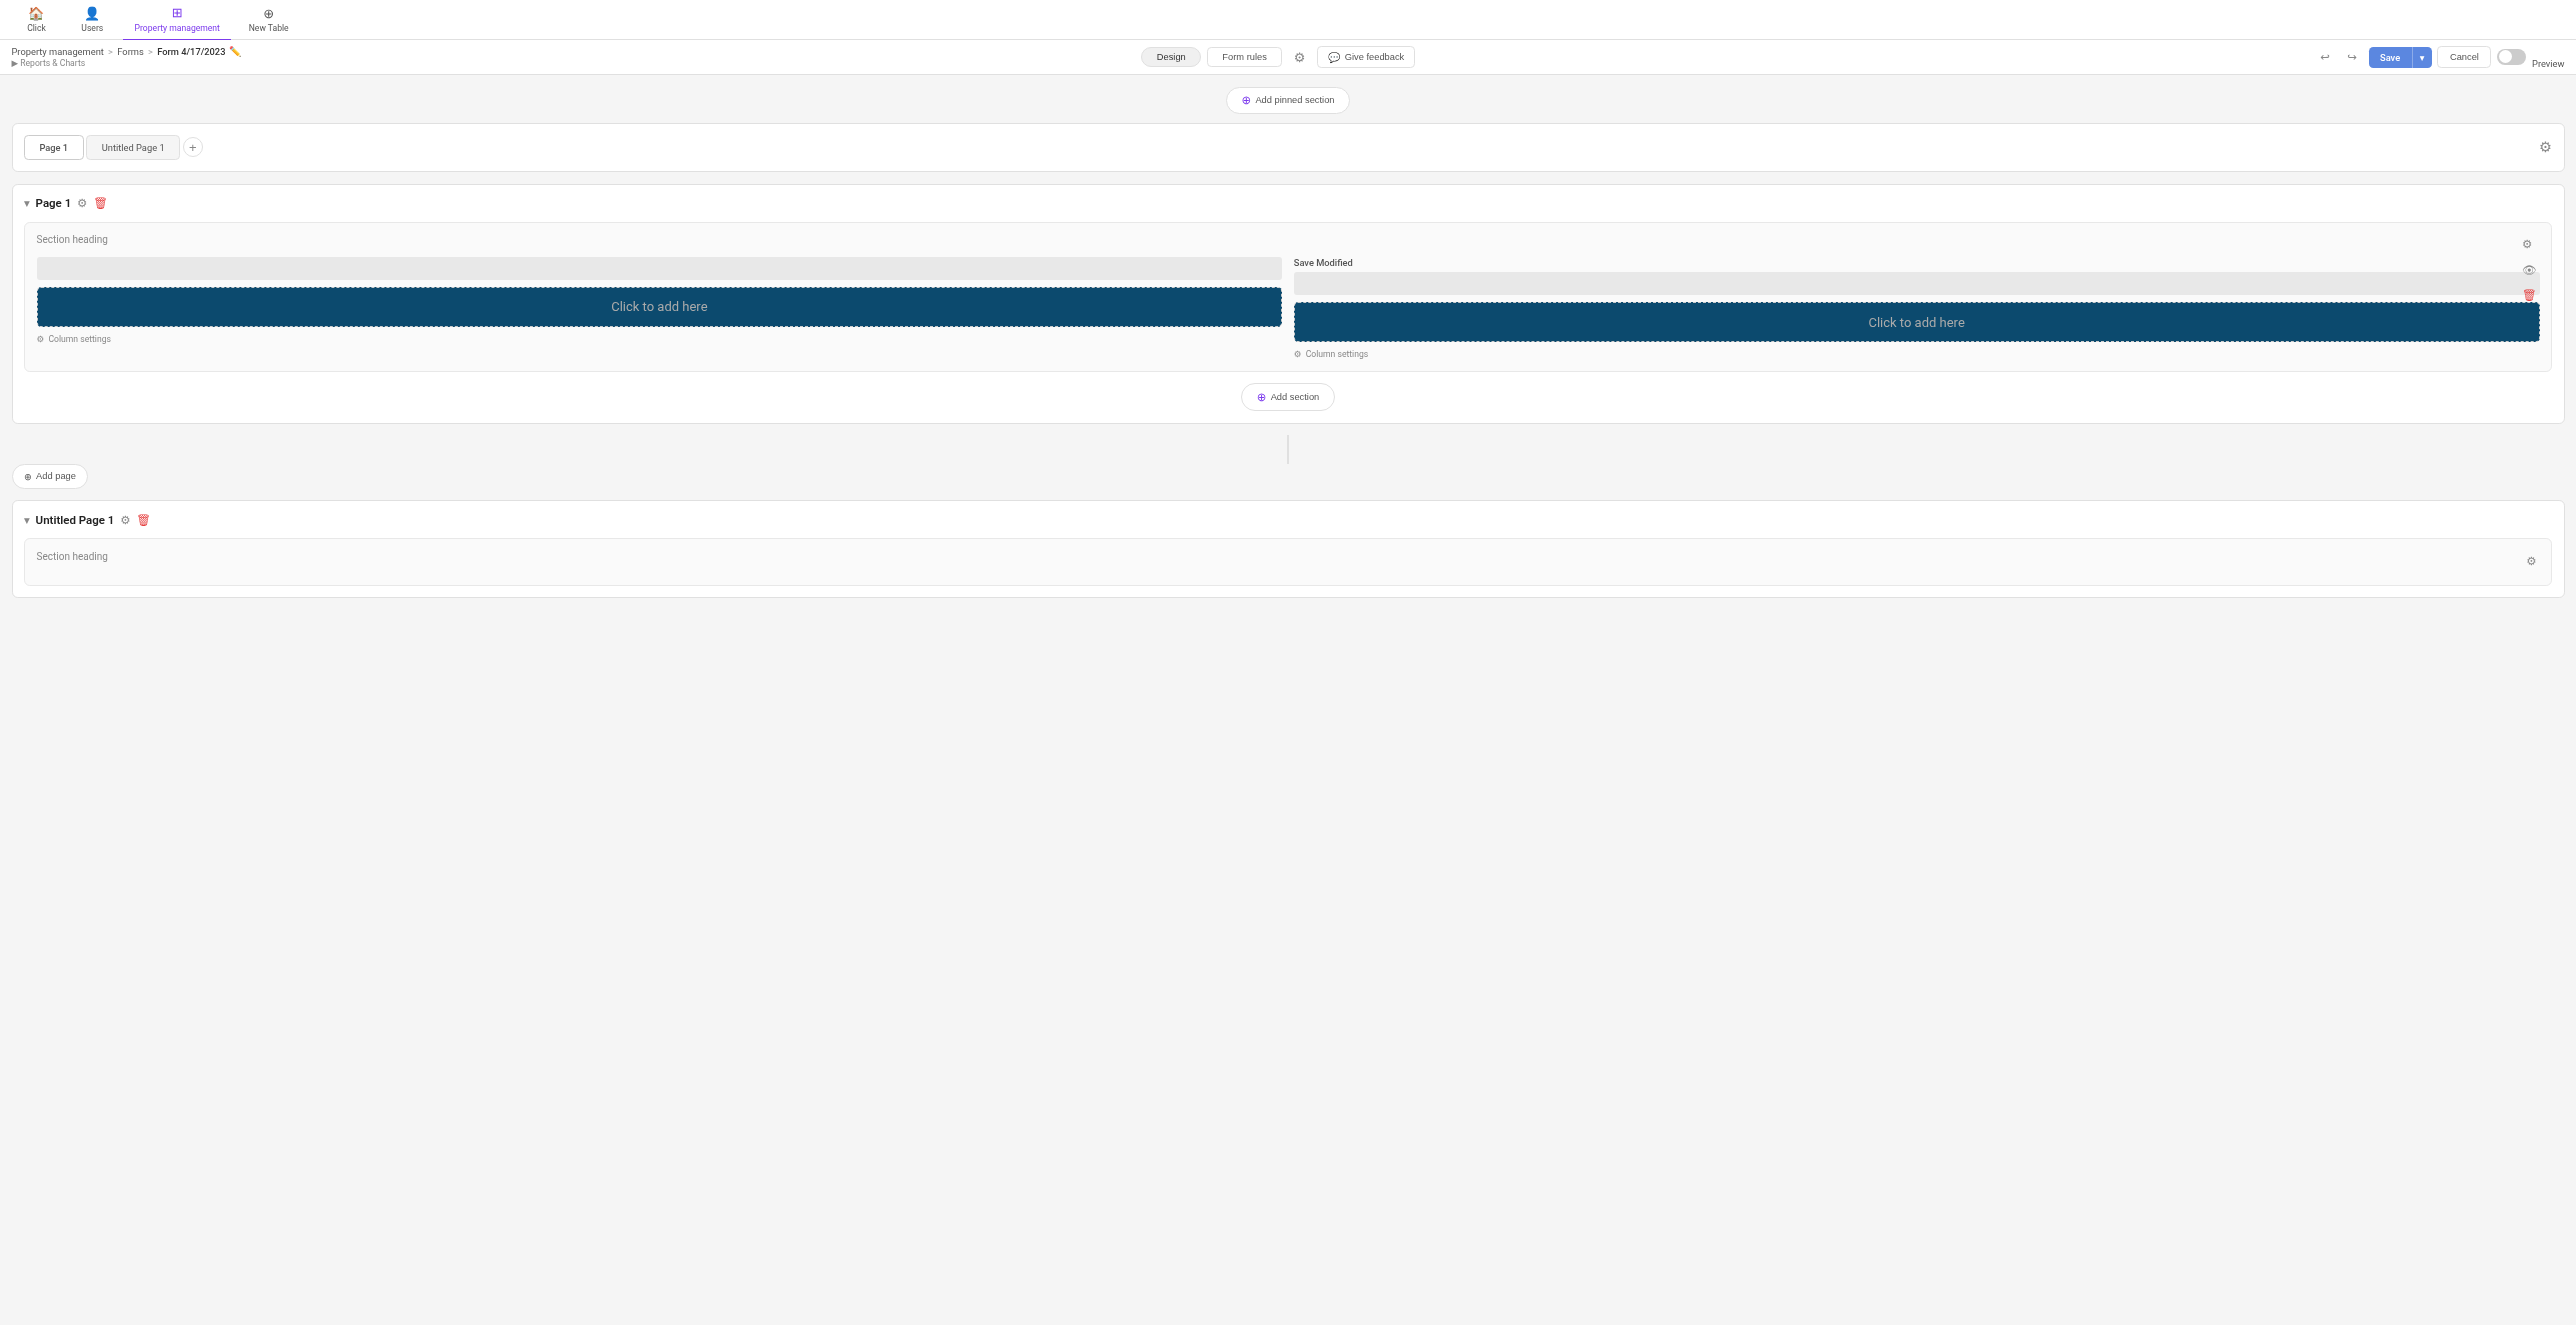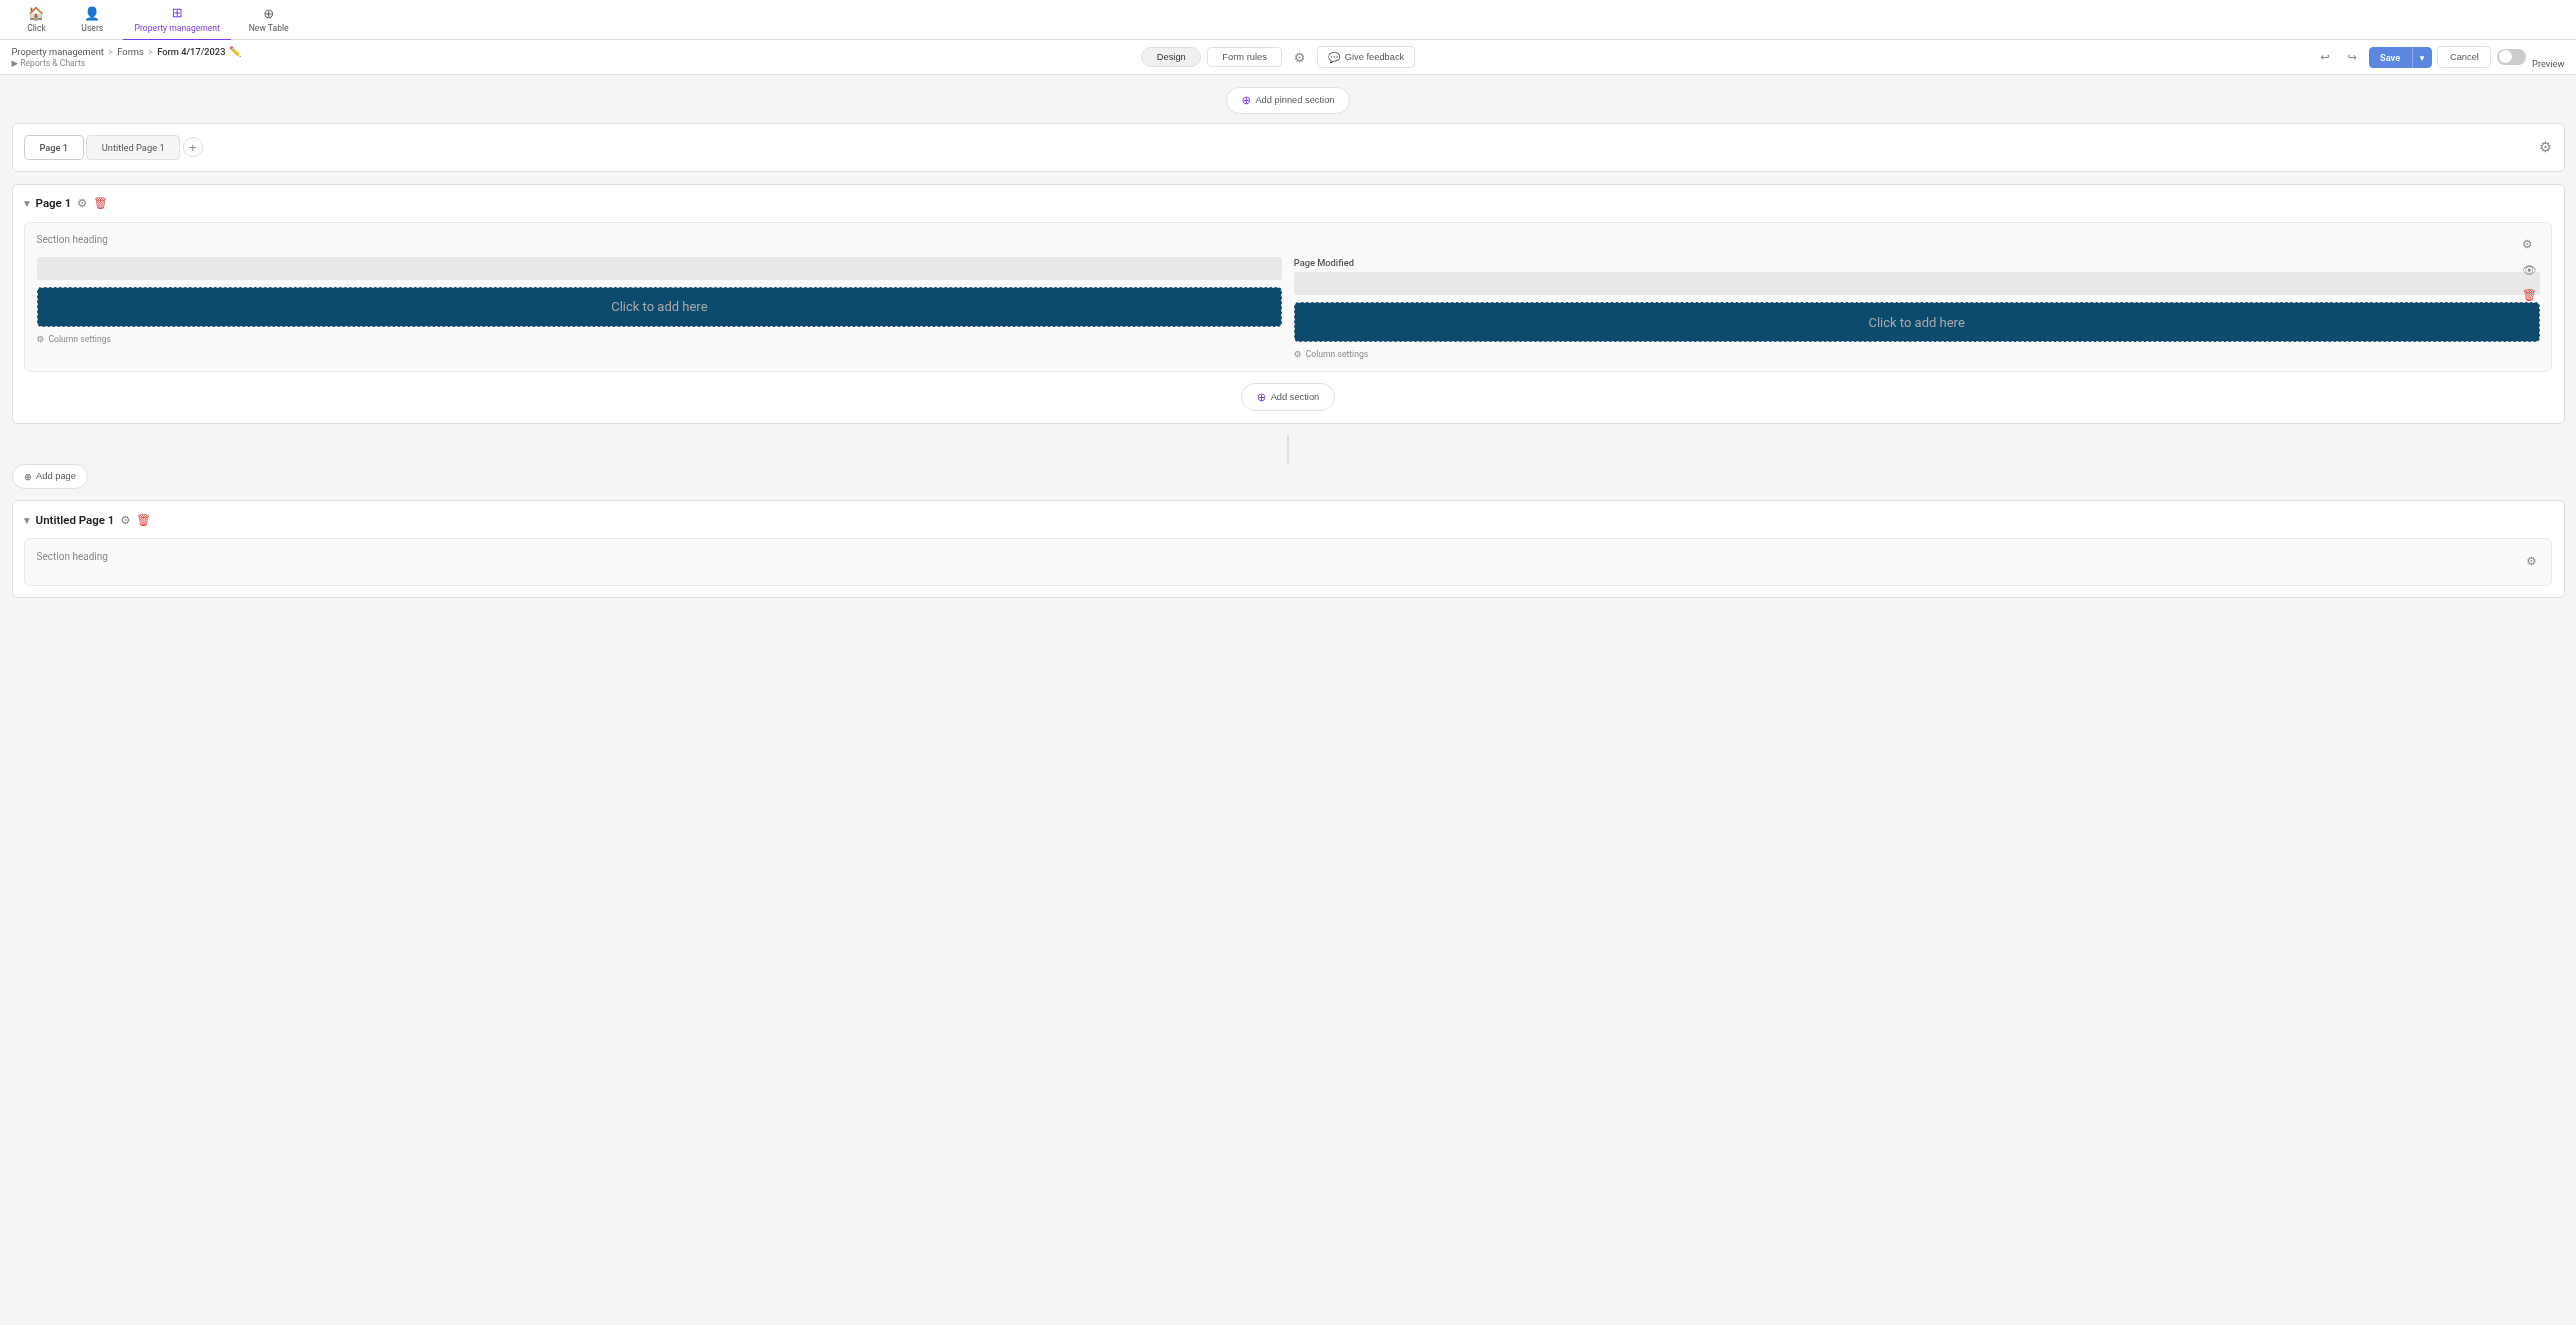--- a/index.html
+++ b/index.html
@@ -517,21 +517,21 @@
         <div class="field-column">
           <div class="field-input-mock"></div>
           <div class="click-to-add-here">Click to add here</div>
           <div class="column-settings-row">
             <span>⚙</span>
             <span>Column settings</span>
           </div>
         </div>
 
         <div class="field-column">
-          <div class="field-label">Page Modified</div>
+          <div class="field-label">Save Modified</div>
           <div class="field-input-mock"></div>
           <div class="click-to-add-here">Click to add here</div>
           <div class="column-settings-row">
             <span>⚙</span>
             <span>Column settings</span>
           </div>
         </div>
       </div>
     </div>
 

